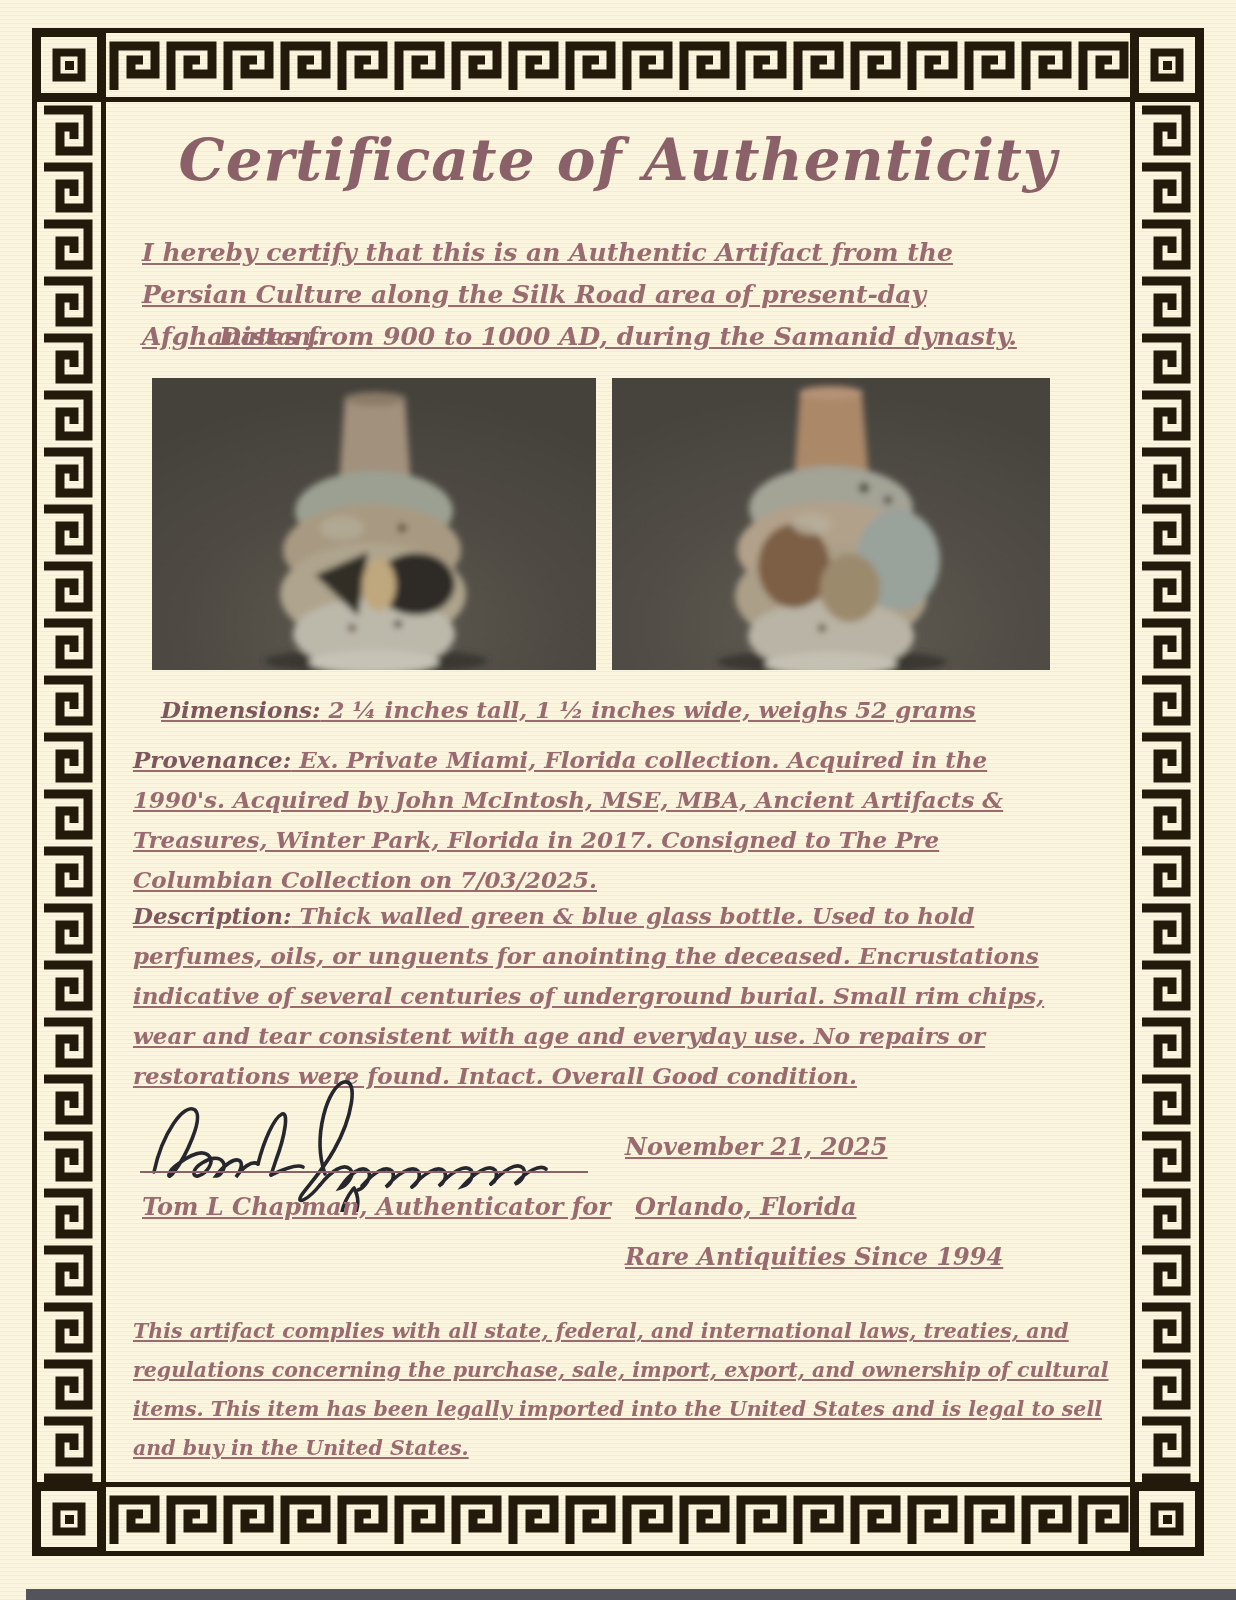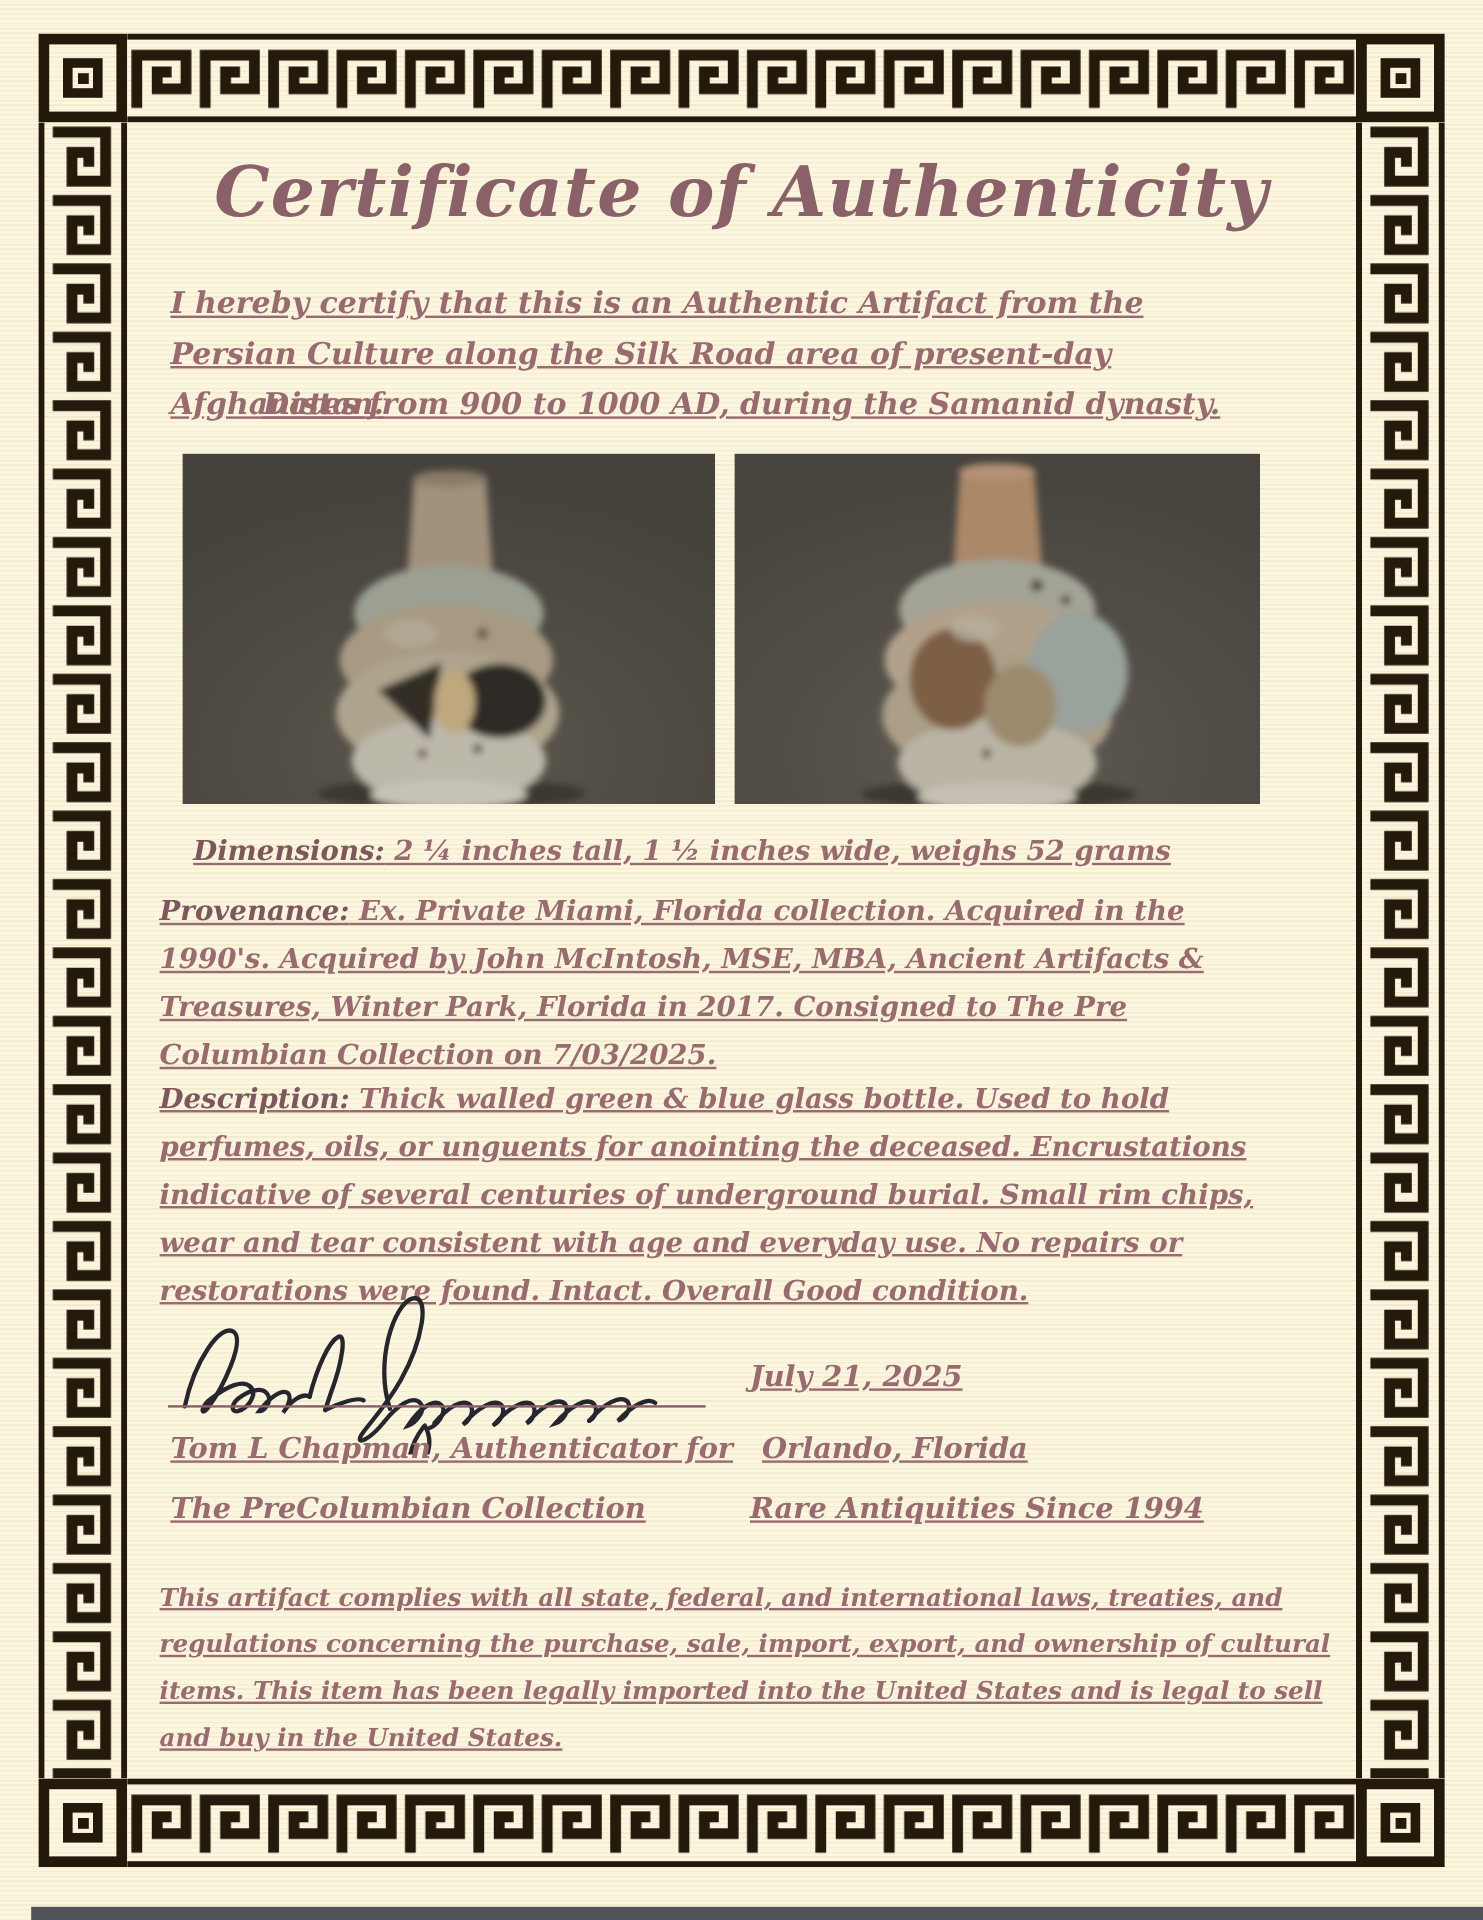--- a/index.html
+++ b/index.html
@@ -221,23 +221,22 @@
         <path d="M180,113 C192,98 204,91 210,97 C216,103 206,114 200,116 C210,101 222,93 228,99 C233,105 224,116 218,118"></path>
         <path d="M214,116 C222,130 216,148 206,150 C198,151 201,133 213,117"></path>
         <path d="M222,114 C234,100 246,93 252,99 C256,105 250,113 246,115 C258,101 272,93 278,99 C282,105 276,113 272,115"></path>
         <path d="M272,115 C284,101 298,93 304,99 C308,105 303,112 299,114 C311,100 325,92 331,98 C335,104 329,112 323,114 C335,100 349,92 355,98 C359,104 355,110 351,112"></path>
         <path d="M351,112 C363,98 377,90 383,96 C387,102 381,110 375,112 C387,99 400,92 406,97"></path>
       </g>
     </svg>
   </div>
   <div class="abs sig-line"></div>
 
-  <div class="abs body-text col-r row-date">July 21, 2025</div>
+  <div class="abs body-text col-r row-date">November 21, 2025</div>
   <div class="abs body-text col-l row-name">Tom L Chapman, Authenticator for</div>
   <div class="abs body-text col-r row-name" style="left:635px;">Orlando, Florida</div>
-  <div class="abs body-text col-l row-org">The PreColumbian Collection</div>
   <div class="abs body-text col-r row-org">Rare Antiquities Since 1994</div>
 
   <div class="abs body-text legal">This artifact complies with all state, federal, and international laws, treaties, and regulations concerning the purchase, sale, import, export, and ownership of cultural items. This item has been legally imported into the United States and is legal to sell and buy in the United States.</div>
 
   <div class="abs scan-strip"></div>
 
 </div>
 
 </body></html>

